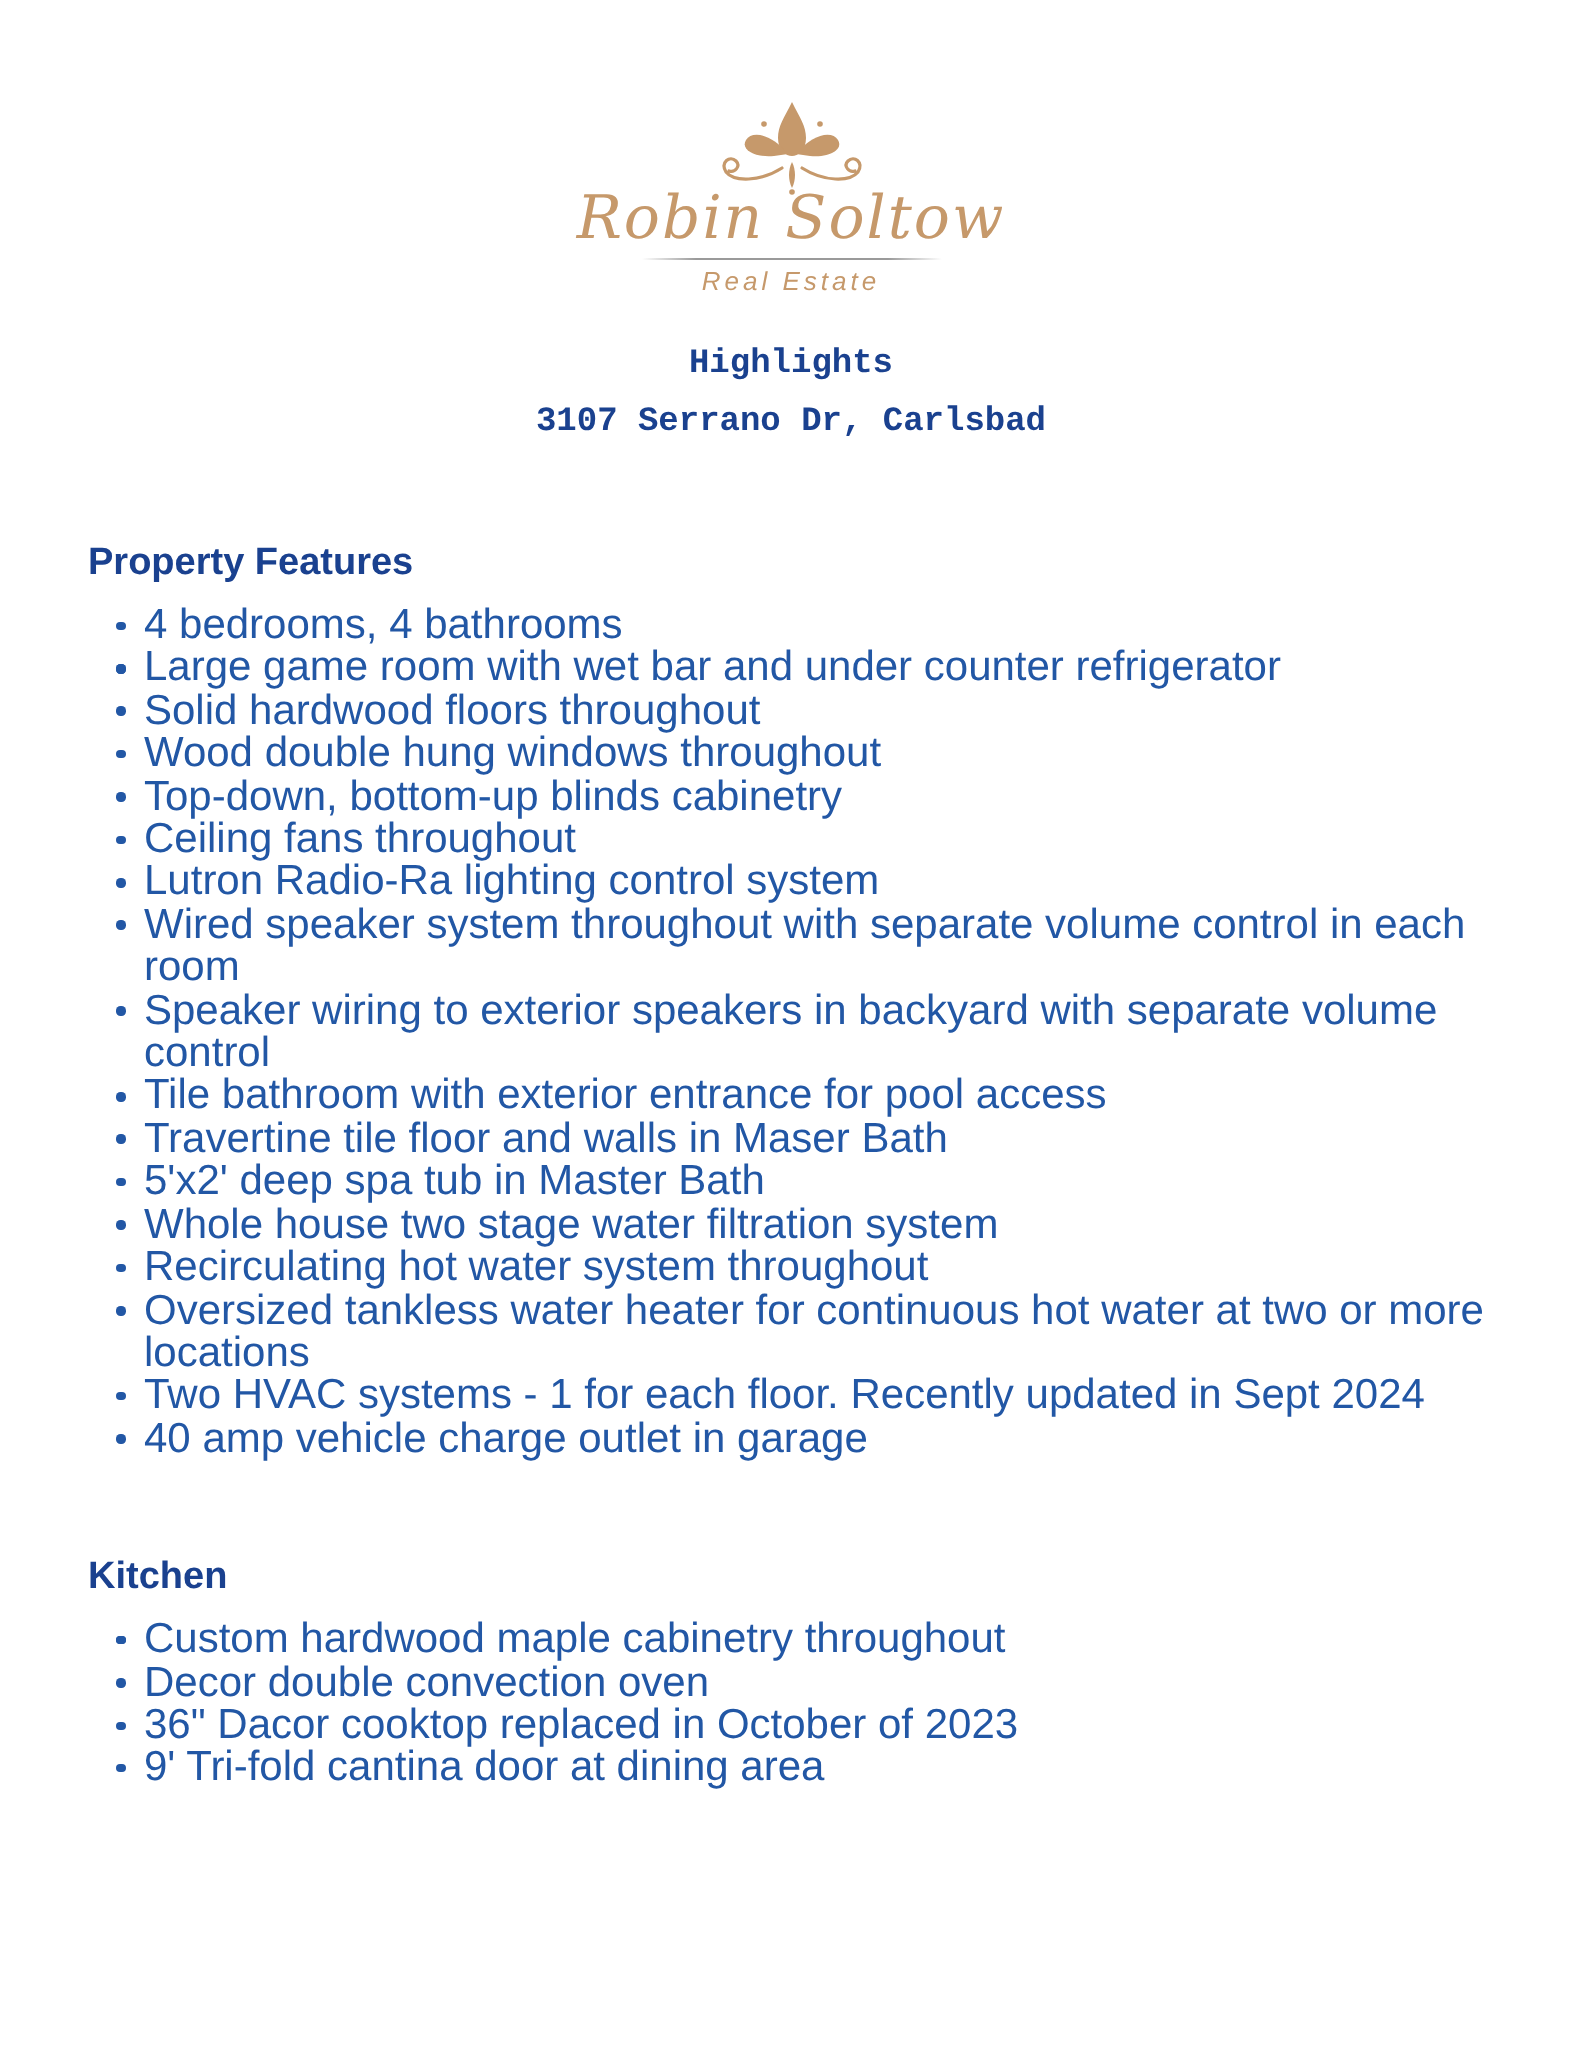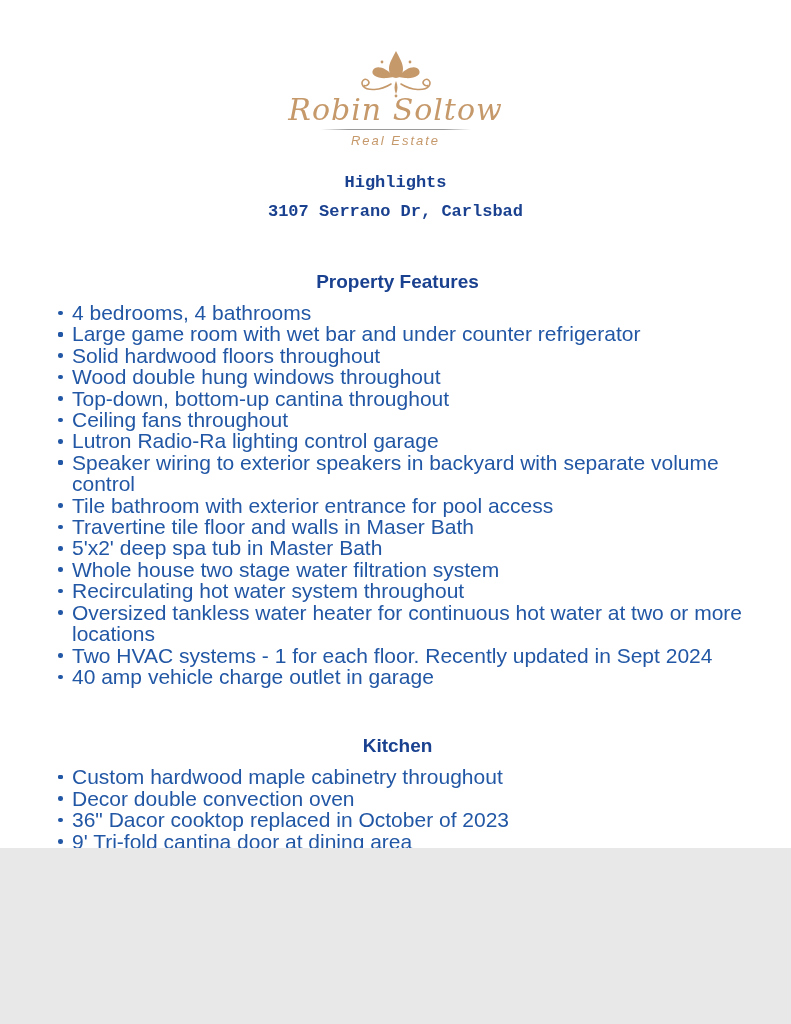--- a/index.html
+++ b/index.html
@@ -6,21 +6,21 @@
     --heading-blue: #1a418f;
     --body-blue: #2257a5;
     --gold: #c6996b;
     --divider-gray: #9a9a9a;
     --page-bg: #ffffff;
   }
   * { margin: 0; padding: 0; box-sizing: border-box; }
   html, body { background: #e8e8e8; }
   .page {
     width: 791px;
-    height: 848px;
+    height: 1024px;
     background: var(--page-bg);
     margin: 0 auto;
     font-family: "Liberation Sans", sans-serif;
     overflow: hidden;
     position: relative;
   }
   
   .logo-wrap {
     padding-top: 48px;
     text-align: center;
@@ -67,21 +67,20 @@
     margin-left: 44px;
     margin-right: 40px;
   }
   .section-features { margin-top: 44px; }
   .section-kitchen  { margin-top: 47px; }
   .section-heading {
     color: var(--heading-blue);
     font-weight: bold;
     font-size: 19px;
     line-height: 24px;
-    text-align: center;
   }
   ul.bullet-list {
     list-style: none;
     margin-top: 8px;
   }
   li.bullet-item {
     position: relative;
     padding-left: 28px;
     font-size: 21px;
     line-height: 21.4px;
@@ -125,24 +124,24 @@
   </div>
 
   <div class="section section-features">
     <div class="section-heading">Property Features</div>
     <ul class="bullet-list">
         <li class="bullet-item"><span class="bullet-dot"></span><span>4 bedrooms, 4 bathrooms</span></li>
         <li class="bullet-item"><span class="bullet-dot"></span></li>
         <li class="bullet-item"><span class="bullet-dot"></span><span>Large game room with wet bar and under counter refrigerator</span></li>
         <li class="bullet-item"><span class="bullet-dot"></span><span>Solid hardwood floors throughout</span></li>
         <li class="bullet-item"><span class="bullet-dot"></span><span>Wood double hung windows throughout</span></li>
-        <li class="bullet-item"><span class="bullet-dot"></span><span>Top-down, bottom-up cantina throughout</span></li>
+        <li class="bullet-item"><span class="bullet-dot"></span><span>Top-down, bottom-up blinds cabinetry</span></li>
         <li class="bullet-item"><span class="bullet-dot"></span><span>Ceiling fans throughout</span></li>
-        <li class="bullet-item"><span class="bullet-dot"></span><span>Lutron Radio-Ra lighting control garage</span></li>
-        <li class="bullet-item"><span class="bullet-dot"></span></li>
+        <li class="bullet-item"><span class="bullet-dot"></span><span>Lutron Radio-Ra lighting control system</span></li>
+        <li class="bullet-item"><span class="bullet-dot"></span><span>Wired speaker system throughout with separate volume control in each room</span></li>
         <li class="bullet-item"><span class="bullet-dot"></span><span>Speaker wiring to exterior speakers in backyard with separate volume control</span></li>
         <li class="bullet-item"><span class="bullet-dot"></span><span>Tile bathroom with exterior entrance for pool access</span></li>
         <li class="bullet-item"><span class="bullet-dot"></span><span>Travertine tile floor and walls in Maser Bath</span></li>
         <li class="bullet-item"><span class="bullet-dot"></span><span>5'x2' deep spa tub in Master Bath</span></li>
         <li class="bullet-item"><span class="bullet-dot"></span><span>Whole house two stage water filtration system</span></li>
         <li class="bullet-item"><span class="bullet-dot"></span><span>Recirculating hot water system throughout</span></li>
         <li class="bullet-item"><span class="bullet-dot"></span><span>Oversized tankless water heater for continuous hot water at two or more locations</span></li>
         <li class="bullet-item"><span class="bullet-dot"></span><span>Two HVAC systems - 1 for each floor. Recently updated in Sept 2024</span></li>
         <li class="bullet-item"><span class="bullet-dot"></span><span>40 amp vehicle charge outlet in garage</span></li>
       </ul>

